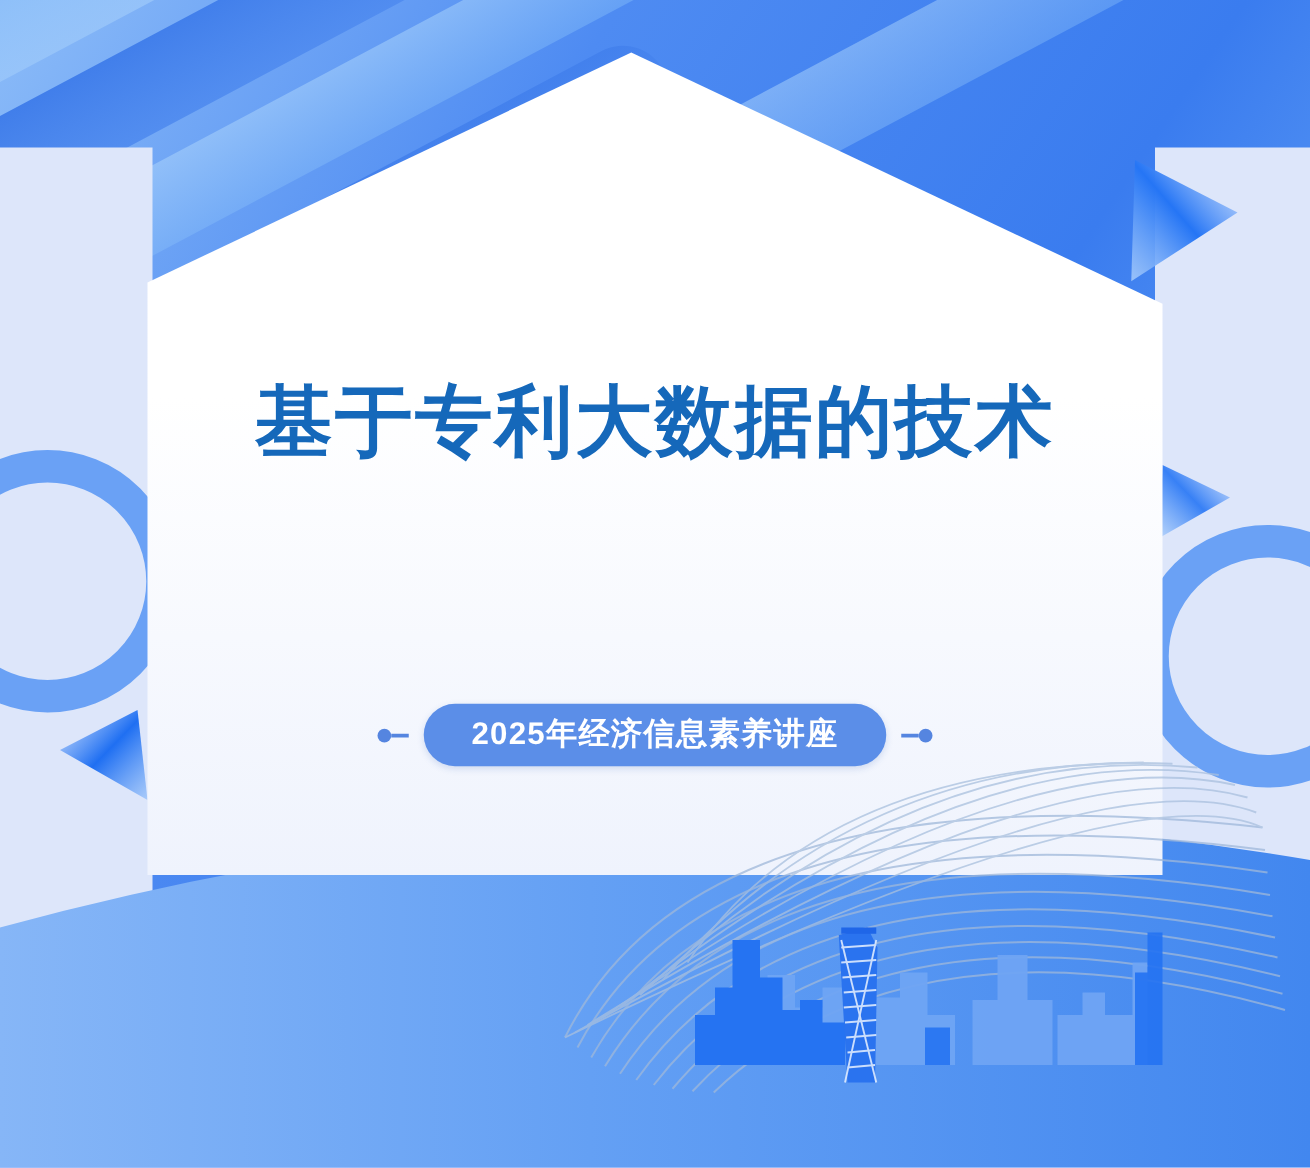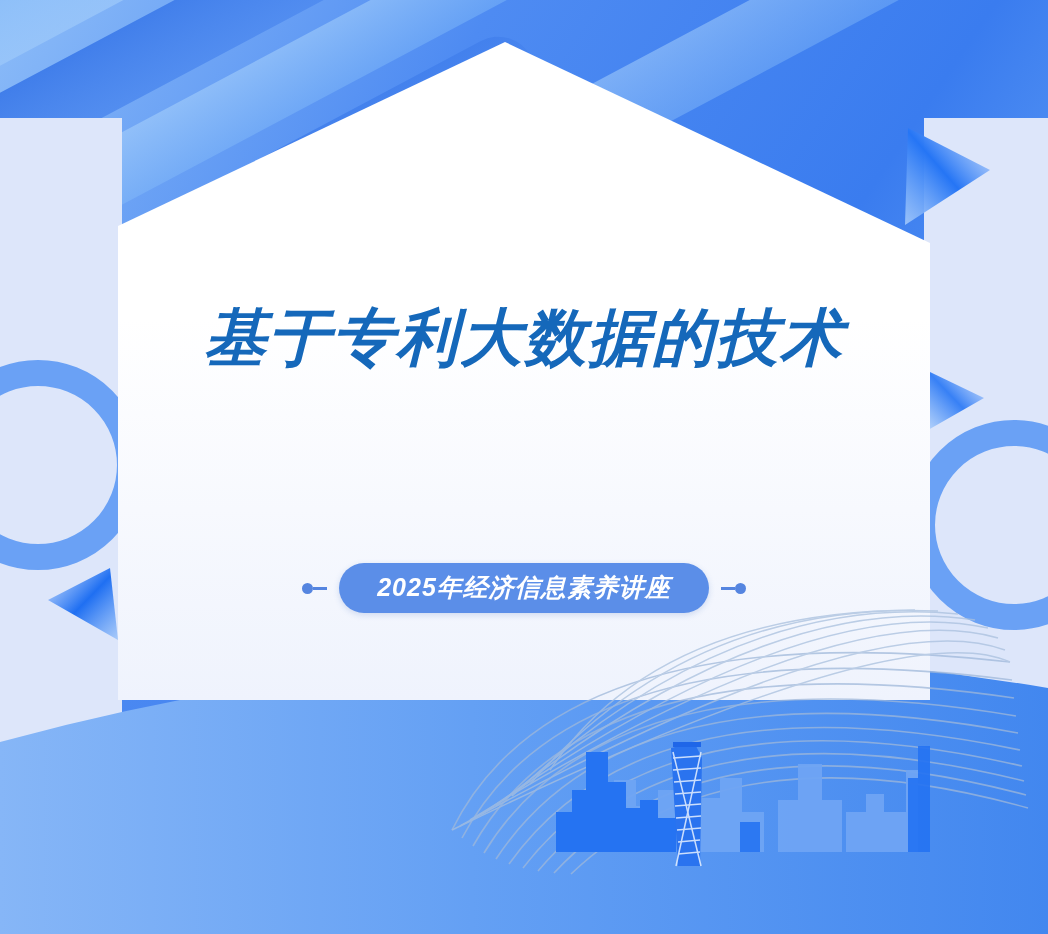--- a/index.html
+++ b/index.html
@@ -29,21 +29,20 @@
   }
 
   
   .text-stack {
     position: absolute;
     left: 0;
     top: 0;
     width: 1048px;
     height: 672px;
     pointer-events: none;
-    font-style: italic;
   }
 
   .title-wrap {
     position: absolute;
     left: 118px;
     top: 290px;
     width: 812px;
     text-align: center;
   }
 

